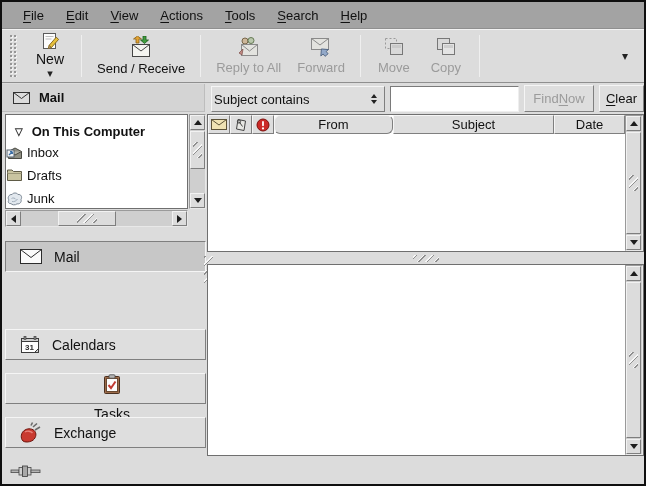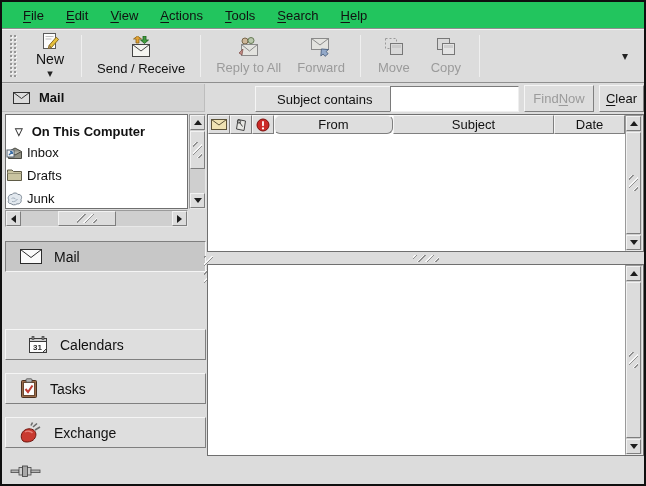--- a/index.html
+++ b/index.html
@@ -12,21 +12,21 @@
   }
   .mn { text-decoration:underline; text-underline-offset:2px; }
 
   
   .raised  { background:#dedede; border:1px solid; border-color:#f5f5f5 #7f7f7f #7f7f7f #f5f5f5; }
   .pressed { background:#c7c7c7; border:1px solid; border-color:#7f7f7f #f5f5f5 #f5f5f5 #7f7f7f; }
 
   
   .menubar { position:absolute; left:0; top:0; width:642px; height:27px;
     display:flex; align-items:center; padding-left:10px;
-    border-bottom:1px solid #8f8f8f; background:#22c55e; }
+    border-bottom:1px solid #8f8f8f; background:#a3a3a3; }
   .menu-item { padding:4px 11px; font-size:13px; cursor:default; }
 
   
   .toolbar { position:absolute; left:0; top:27px; width:642px; height:54px;
     display:flex; align-items:center; padding:0 8px;
     border-top:1px solid #f2f2f2; border-bottom:1px solid #8f8f8f; background:#dcdcdc; }
   .tb-grip { width:7px; height:42px; margin-right:9px;
     background-image:radial-gradient(circle at 1px 1px, #969696 1px, transparent 1.4px),
                      radial-gradient(circle at 2px 2px, #f2f2f2 1px, transparent 1.4px);
     background-size:4px 4px; }
@@ -73,21 +73,21 @@
     display:flex; align-items:center; gap:11px; padding-left:13px; font-size:14px; cursor:default; }
 
   
   .vsplitter { position:absolute; left:204px; top:82px; width:5px; height:374px; }
   .vsplitter .grip-v { position:absolute; left:-2px; top:172px; }
   .hsplitter { position:absolute; left:205px; top:250px; width:437px; height:12px;
     display:flex; align-items:center; justify-content:center; }
 
   
   .combo { position:absolute; left:209px; top:84px; width:174px; height:26px;
-    display:flex; align-items:center; padding-left:21px; font-size:13px;margin-left:44px; }
+    display:flex; align-items:center; padding-left:2px; font-size:13px; }
   .combo-arrow { position:absolute; right:3px; top:3px; bottom:3px; width:15px;
     display:flex; flex-direction:column; align-items:center; justify-content:center; gap:2px; }
   .combo-arrow .tt { width:0; height:0; border:3px solid transparent; }
   .combo-arrow .tt.up { border-top:none; border-bottom:4px solid #222; }
   .combo-arrow .tt.dn { border-bottom:none; border-top:4px solid #222; }
   .search-input { position:absolute; left:388px; top:84px; width:129px; height:26px;
     background:#fff; border:1px solid; border-color:#7a7a7a #eee #eee #7a7a7a;
     font:13px "Liberation Sans", sans-serif; padding:0 4px; outline:none; }
   .btn { display:flex; align-items:center; justify-content:center; font-size:13px; cursor:default; }
   .btn-findnow { position:absolute; left:522px; top:83px; width:70px; height:27px; color:#9b9b9b; }
@@ -287,33 +287,33 @@
   <div class="sw-btn pressed" style="top:239px;">
     <span>
       <svg width="24" height="17" viewBox="0 0 24 17">
         <rect x="1.5" y="1.5" width="21" height="14" fill="#fafafa" stroke="#2c2c2c"></rect>
         <path d="M1.5 1.5 L12 9.5 L22.5 1.5" fill="none" stroke="#2c2c2c"></path>
       </svg>
     </span>
     <span>Mail</span>
   </div>
   <div class="sw-btn raised" style="top:327px;">
-    <span style="position:relative;margin-left:8px;">
+    <span style="position:relative;">
       <svg width="22" height="20" viewBox="0 0 22 20">
         <rect x="2.5" y="3.5" width="17" height="14" fill="#fdfdfd" stroke="#3a3a3a"></rect>
         <rect x="2.5" y="3.5" width="17" height="3" fill="#cfcfcf" stroke="#3a3a3a"></rect>
         <rect x="5" y="1.5" width="2" height="3" fill="#888" stroke="#333" stroke-width="0.6"></rect>
         <rect x="15" y="1.5" width="2" height="3" fill="#888" stroke="#333" stroke-width="0.6"></rect>
         <path d="M19.5 17.5 L15.5 17.5 L19.5 13.5 Z" fill="#cfcfcf" stroke="#3a3a3a"></path>
         <text x="10.5" y="14.5" font-family="Liberation Sans, sans-serif" font-size="8" font-weight="bold" fill="#2a2a2a" text-anchor="middle">31</text>
       </svg>
     </span>
     <span>Calendars</span>
   </div>
-  <div class="sw-btn raised" style="top:371px;">
+  <div class="sw-btn raised" style="top:371px;flex-direction:column;">
     <span>
       <svg width="20" height="21" viewBox="0 0 20 21">
         <rect x="2.5" y="2.5" width="15" height="17" rx="1" fill="#9c6b4a" stroke="#4a3020"></rect>
         <rect x="4.5" y="4.5" width="11" height="13" fill="#fdfdfd" stroke="#6a4a32"></rect>
         <rect x="7" y="0.8" width="6" height="3.4" rx="1" fill="#b8b8b8" stroke="#4a4a4a" stroke-width="0.8"></rect>
         <path d="M6.5 11 L9 14 L13.5 7.5" fill="none" stroke="#c23a32" stroke-width="2"></path>
       </svg>
     </span>
     <span>Tasks</span>
   </div>

